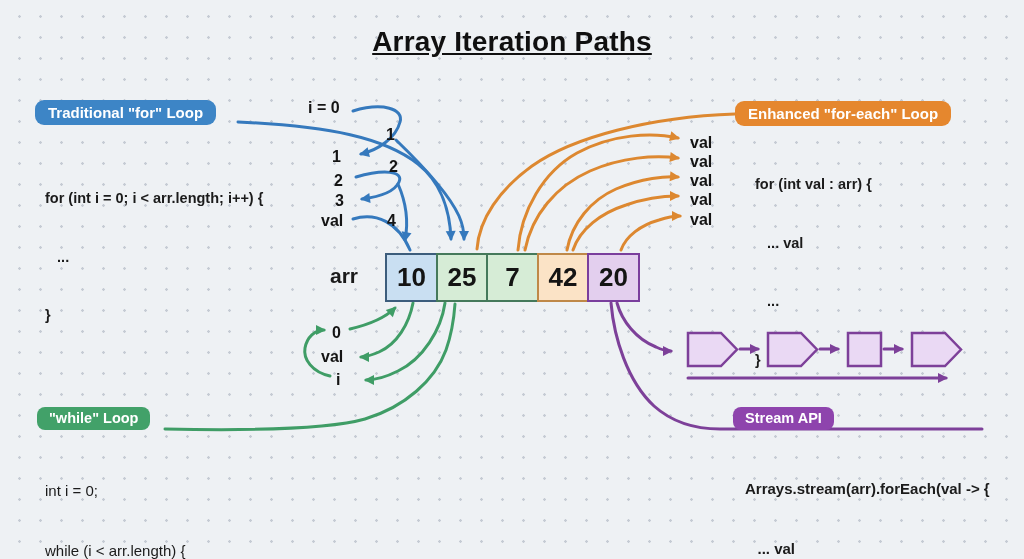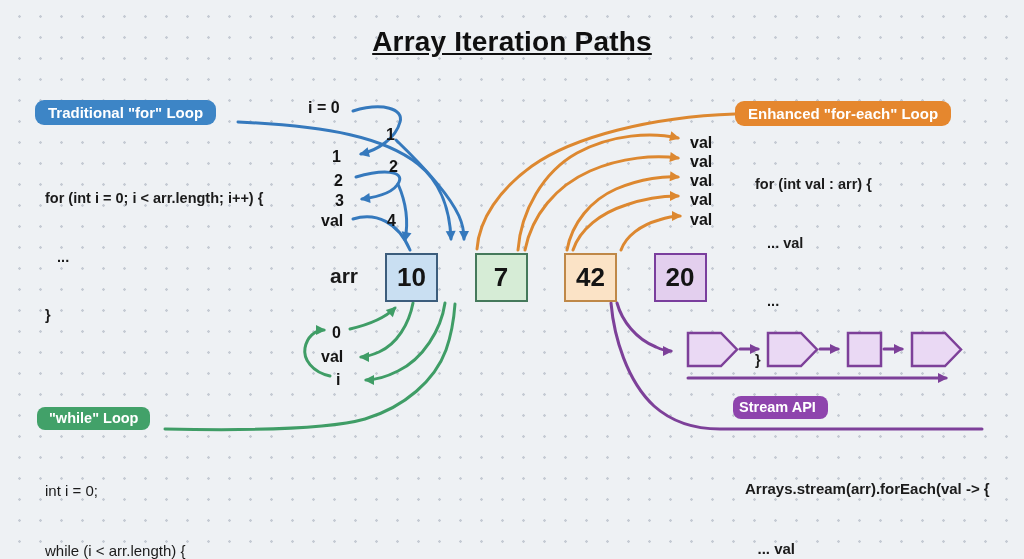--- a/index.html
+++ b/index.html
@@ -18,21 +18,21 @@
   .badge{
     color:#ffffff;font-weight:700;font-size:15px;line-height:19px;
     padding:3px 13px;border-radius:9px;white-space:nowrap;
   }
   .badge.small{font-size:14.5px;padding:2px 12px;border-radius:8px;}
   .code{color:#1b1b1b;white-space:pre;font-size:14.5px;line-height:19.5px;}
   .code.bold{font-weight:700;}
   .code.semi{font-weight:600;font-size:15px;line-height:20px;}
   .code.reg{font-weight:400;font-size:15px;line-height:20px;}
   .flbl{font-size:16px;font-weight:700;color:#141414;white-space:nowrap;}
-  #arr-row{left:385px;top:253px;display:flex;gap:39px;}
+  #arr-row{left:385px;top:253px;display:flex;}
   .cell{
     width:49px;height:45px;display:flex;align-items:center;justify-content:center;
     font-size:26px;font-weight:700;color:#141414;border-width:2.5px;border-style:solid;
   }
   .cell0{background:#c9dff2;border-color:#3c5d7c;}
   .cell1{background:#d6ecd6;border-color:#45795b;margin-left:-2.5px;}
   .cell2{background:#d6ecd6;border-color:#45795b;margin-left:-2.5px;}
   .cell3{background:#fbe3c6;border-color:#bf8848;margin-left:-2.5px;}
   .cell4{background:#e3cfee;border-color:#7a3e9d;margin-left:-2.5px;}
   #arr-label{left:330px;top:264px;width:48px;text-align:left;font-size:21px;font-weight:700;color:#1a1a1a;}
@@ -94,21 +94,21 @@
     <rect class="shape-p" x="848" y="333" width="33" height="33"></rect>
     <path class="stroke-p" d="M 884 349 L 902 349" marker-end="url(#mp)"></path>
     <polygon class="shape-p" points="912,333 945,333 961,349.5 945,366 912,366"></polygon>
   </svg>
 
   <div id="title" class="abs">Array Iteration Paths</div>
 
   <div class="abs badge" style="left:35px;top:100px;background:#3d85c6;">Traditional "for" Loop</div>
   <div class="abs badge" style="left:735px;top:101px;background:#e5872e;">Enhanced "for-each" Loop</div>
   <div class="abs badge small" style="left:37px;top:407px;background:#42a169;">"while" Loop</div>
-  <div class="abs badge small" style="left:733px;top:396px;background:#8e44ad;padding-left:6px;">Stream API</div>
+  <div class="abs badge small" style="left:733px;top:407px;background:#8e44ad;">Stream API</div>
 
   <div class="abs code bold" style="left:45px;top:150px;">
     <div>for (int i = 0; i &lt; arr.length; i++) {</div>
     <div>   ...</div>
     <div>}</div>
   </div>
   <div class="abs code bold" style="left:755px;top:136px;">
     <div>for (int val : arr) {</div>
     <div>   ... val</div>
     <div>   ...</div>
@@ -122,20 +122,21 @@
   </div>
   <div class="abs code semi" style="left:745px;top:439px;">
     <div>Arrays.stream(arr).forEach(val -&gt; {</div>
     <div>   ... val</div>
     
   </div>
 
   <div id="arr-label" class="abs">arr</div>
   <div id="arr-row" class="abs">
     <div class="cell cell0">10</div>
+    <div class="cell cell1">25</div>
     <div class="cell cell2">7</div>
     <div class="cell cell3">42</div>
     <div class="cell cell4">20</div>
   </div>
 
   <div class="abs flbl" style="left:308px;top:99px;">i = 0</div>
   <div class="abs flbl" style="left:386px;top:126px;">1</div>
   <div class="abs flbl" style="left:332px;top:148px;">1</div>
   <div class="abs flbl" style="left:389px;top:158px;">2</div>
   <div class="abs flbl" style="left:334px;top:172px;">2</div>

